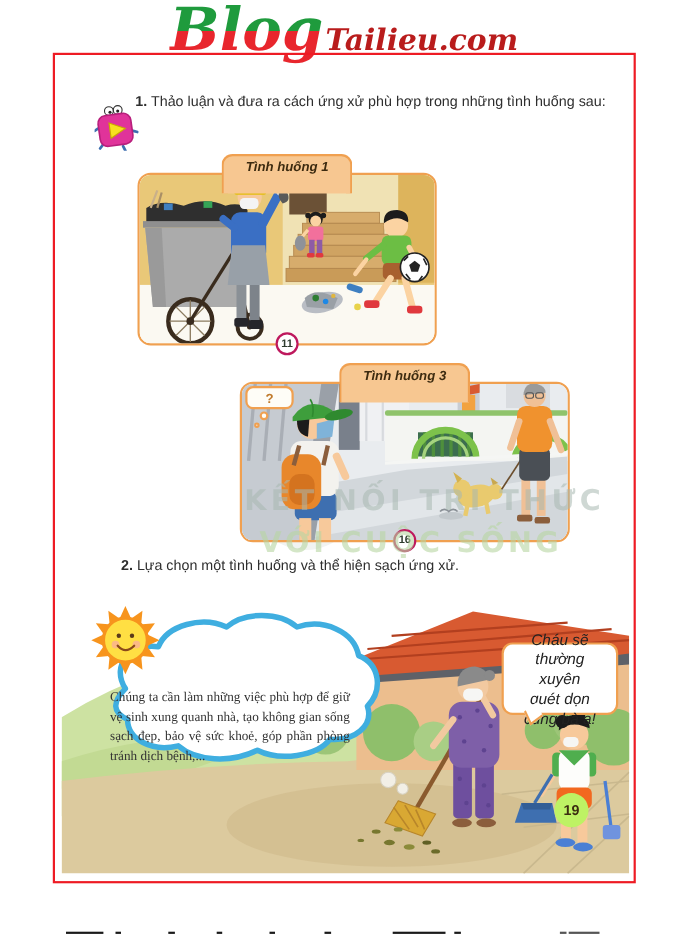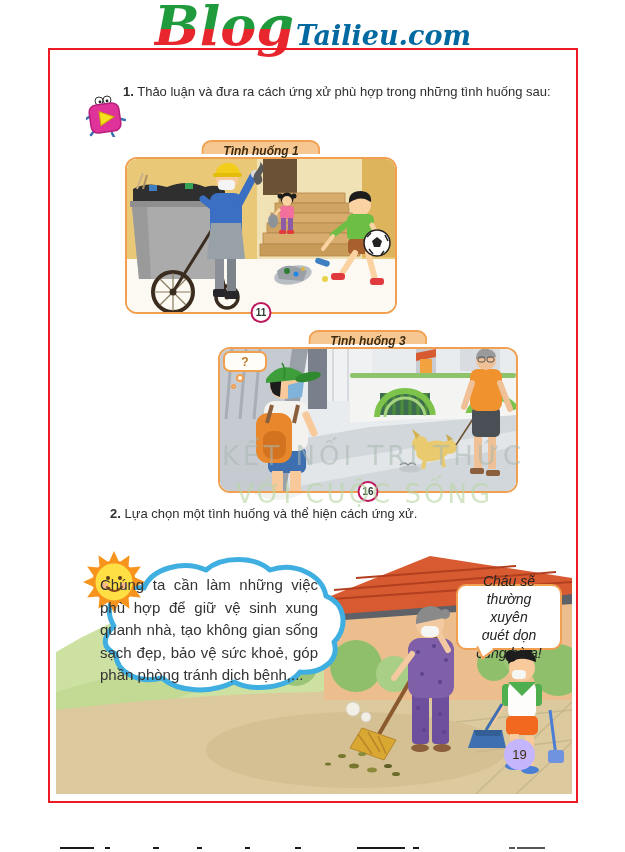--- a/index.html
+++ b/index.html
@@ -7,89 +7,89 @@
               font-family:"Liberation Sans", sans-serif; }
   .stage { position:relative; width:625px; height:852px; background:#fff; }
 
   
   .logo-wrap { position:absolute; top:-2px; left:0; width:100%; text-align:center;
                z-index:1; white-space:nowrap; line-height:1.05; }
   .logo-blog { font-family:"DejaVu Serif", serif; font-style:italic; font-weight:bold;
                font-size:54px; background:linear-gradient(180deg,#1F9B3D 54%,#E8262D 54%);
                -webkit-background-clip:text; background-clip:text; color:transparent; }
   .logo-tailieu { font-family:"DejaVu Serif", serif; font-style:italic; font-weight:bold;
-                  font-size:27px; color:#0369a1; margin-left:2px; }
+                  font-size:27px; color:#b91c1c; margin-left:2px; }
 
   
   .page-frame { position:absolute; left:48px; top:48px; width:530px; height:755px;
                 border:2px solid #EE1B24; z-index:2; pointer-events:none; }
 
   
   .task-row { position:absolute; font-size:13px; color:#2e2e2e; z-index:3; }
   .task-num { font-weight:bold; }
   #task1 { left:123px; top:84px; width:440px; }
   #task2 { left:110px; top:506px; width:420px; }
   .mascot { position:absolute; left:86px; top:93px; width:40px; height:44px; z-index:3; }
 
   
   .card { position:absolute; border:2px solid #F0A050; border-radius:12px;
           background:#FDF8EC; z-index:3; }
   .card svg.scene { position:absolute; inset:0; width:100%; height:100%;
                     border-radius:10px; }
   #card1 { left:125px; top:157px; width:272px; height:157px; }
   #card2 { left:218px; top:347px; width:300px; height:146px; }
   .tab { position:absolute; top:-19px; left:50%; transform:translateX(-50%);
-         height:14px; padding:2px 20px 0; background:#F7C791;
+         height:36px; padding:2px 20px 0; background:#F7C791;
          border:2px solid #F0A050; border-bottom:none; border-radius:10px 10px 0 0;
          font-size:12px; font-style:italic; font-weight:600; color:#3d2b10;
          white-space:nowrap; z-index:4; }
   .fig-badge { position:absolute; left:50%; bottom:-11px; transform:translateX(-50%);
                width:21px; height:21px; border-radius:50%; background:#fff;
                border:2px solid #be185d; font-size:10px; font-weight:bold; color:#2e3c2e;
                display:flex; align-items:center; justify-content:center; z-index:5; }
 
   
   .thought { position:absolute; left:223px; top:351px; width:44px; height:21px;
              background:#FEFDF7; border:2px solid #F0A050; border-radius:7px;
              display:flex; align-items:center; justify-content:center;
              font-size:12px; font-weight:bold; color:#C07A2B; z-index:6; }
   .thought-dot { position:absolute; border:2px solid #F0A050; border-radius:50%;
                  background:#FEFDF7; z-index:6; }
   .dot1 { left:236px; top:374px; width:8px; height:8px; }
   .dot2 { left:231px; top:384px; width:5px; height:5px; }
 
   
   .watermark { position:absolute; left:222px; top:441px; z-index:6; pointer-events:none;
-               font-family:"DejaVu Sans", sans-serif; font-weight:normal; }
+               font-family:"DejaVu Sans", sans-serif; font-weight:bold; }
   .wm1 { font-size:26px; letter-spacing:4px; color:rgba(168,184,176,0.55); }
   .wm2 { font-size:26px; letter-spacing:3px; color:rgba(184,214,162,0.60);
          margin-top:8px; padding-left:14px; }
   .wm-ring { position:absolute; left:218px; top:350px; width:120px; height:150px;
              border:14px solid rgba(205,211,205,0.28); border-radius:50%;
              z-index:2; pointer-events:none; }
 
   
   .bottom-scene { position:absolute; left:56px; top:542px; width:516px; height:252px; z-index:3; }
   .bottom-scene svg { position:absolute; inset:0; width:100%; height:100%; }
   .cloud-layer { position:absolute; left:78px; top:548px; width:280px; height:170px; z-index:4; }
-  .cloud-text { position:absolute; left:100px; top:574px; width:218px; height:86px;
-                font-size:15px; line-height:1.5; color:#333; text-align:justify; z-index:5; }
+  .cloud-text { position:absolute; left:100px; top:624px; width:218px; height:86px;
+                font-size:12px; line-height:1.5; color:#333; text-align:justify; z-index:5;font-family:Liberation Serif, serif; }
   .speech { position:absolute; left:456px; top:584px; width:106px; height:66px;
             background:#fff; border:2px solid #F0A050; border-radius:10px;
             display:flex; align-items:center; justify-content:center; z-index:5;
             font-size:14px; font-style:italic; color:#222; text-align:center;
             line-height:1.3; padding:18px; }
   .speech::after { content:''; position:absolute; left:20px; bottom:-8px;
             width:12px; height:12px; background:#fff;
             border-right:2px solid #F0A050; border-bottom:2px solid #F0A050;
             transform:rotate(65deg) skewX(12deg); }
-  .page-badge { position:absolute; left:504px; top:739px; width:31px; height:31px;
-                border-radius:50%; background:#c4b5fd; z-index:5;
+  .page-badge { position:absolute; left:504px; top:721px; width:31px; height:31px;
+                border-radius:50%; background:#bef264; z-index:5;
                 display:flex; align-items:center; justify-content:center;
-                font-size:13px; font-weight:normal; color:#3c2d10; }
+                font-size:13px; font-weight:bold; color:#3c2d10; }
 
   
   .footer-cut { position:absolute; left:57px; top:846px; width:512px; height:4px;
                 overflow:hidden; z-index:3; }
   .fc { position:absolute; top:1px; height:2px; background:#1a1a1a; }
 </style>
 </head>
 <body>
 
 <div class="stage">
@@ -312,21 +312,21 @@
   <div class="thought">?</div>
   <div class="thought-dot dot1"></div>
   <div class="thought-dot dot2"></div>
 
   <div class="wm-ring"></div>
   <div class="watermark">
     <div class="wm1">KẾT NỐI TRI THỨC</div>
     <div class="wm2">VỚI CUỘC SỐNG</div>
   </div>
 
-  <div class="task-row" id="task2"><span class="task-num">2.</span><span> Lựa chọn một tình huống và thể hiện cách ứng xử.</span></div>
+  <div class="task-row" id="task2"><span class="task-num">2.</span><span> Lựa chọn một tình huống và thể hiện sạch ứng xử.</span></div>
 
   <div class="bottom-scene">
     <svg viewBox="0 0 516 252" preserveAspectRatio="none">
 
       <path d="M0 110 Q110 42 230 52 Q340 60 430 44 L516 58 L516 175 L0 175 Z" fill="#CDE2A2"></path>
       <path d="M0 150 Q90 120 200 128 L0 200 Z" fill="#C2DA93"></path>
 
       <path d="M0 168 Q130 152 260 150 L516 120 L516 252 L0 252 Z" fill="#DCCA9E"></path>
       <ellipse cx="300" cy="208" rx="150" ry="38" fill="#CFBA8C" opacity="0.65"></ellipse>
       <g stroke="#C9B88E" stroke-width="1.5">

